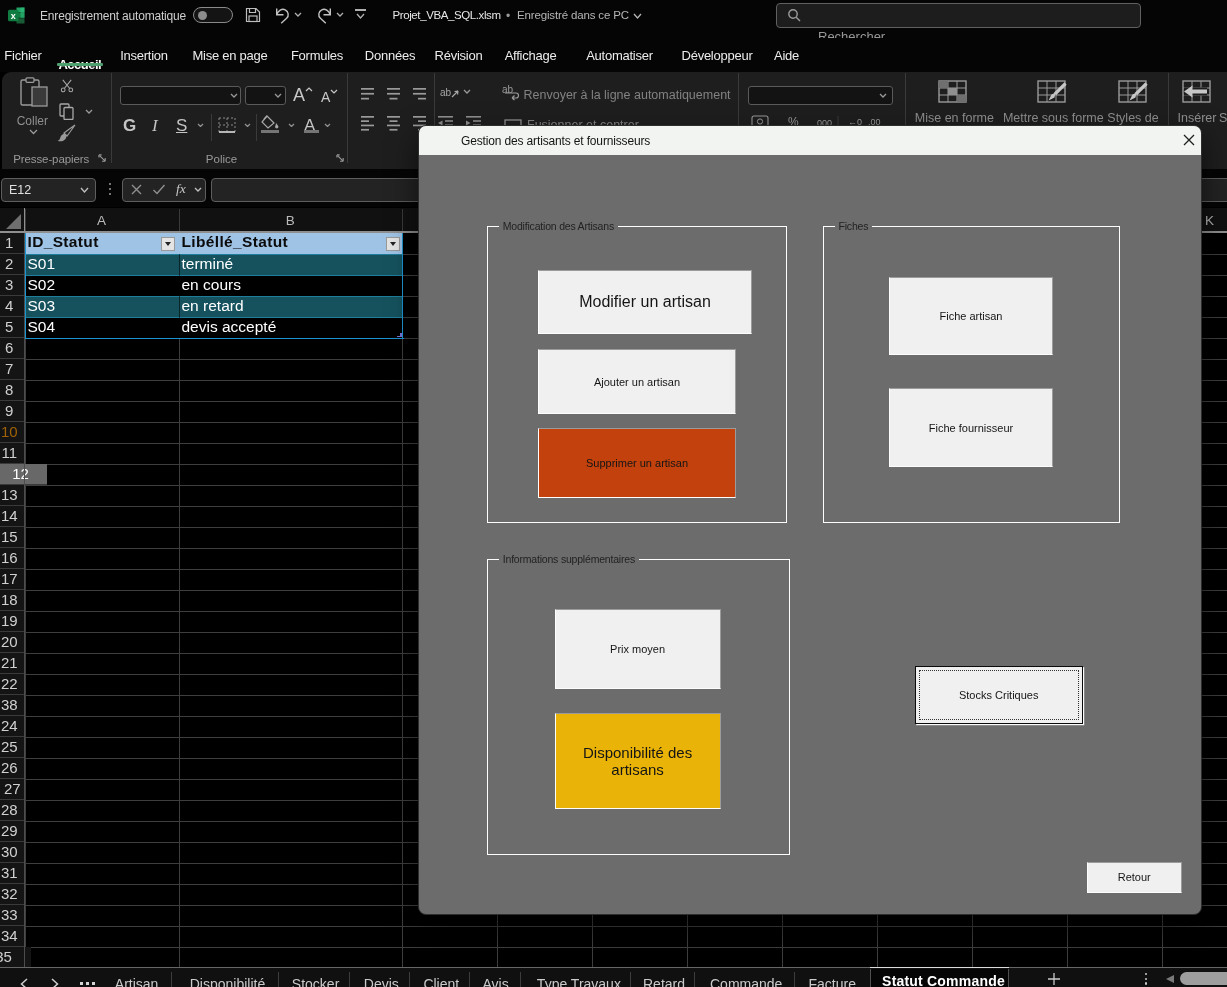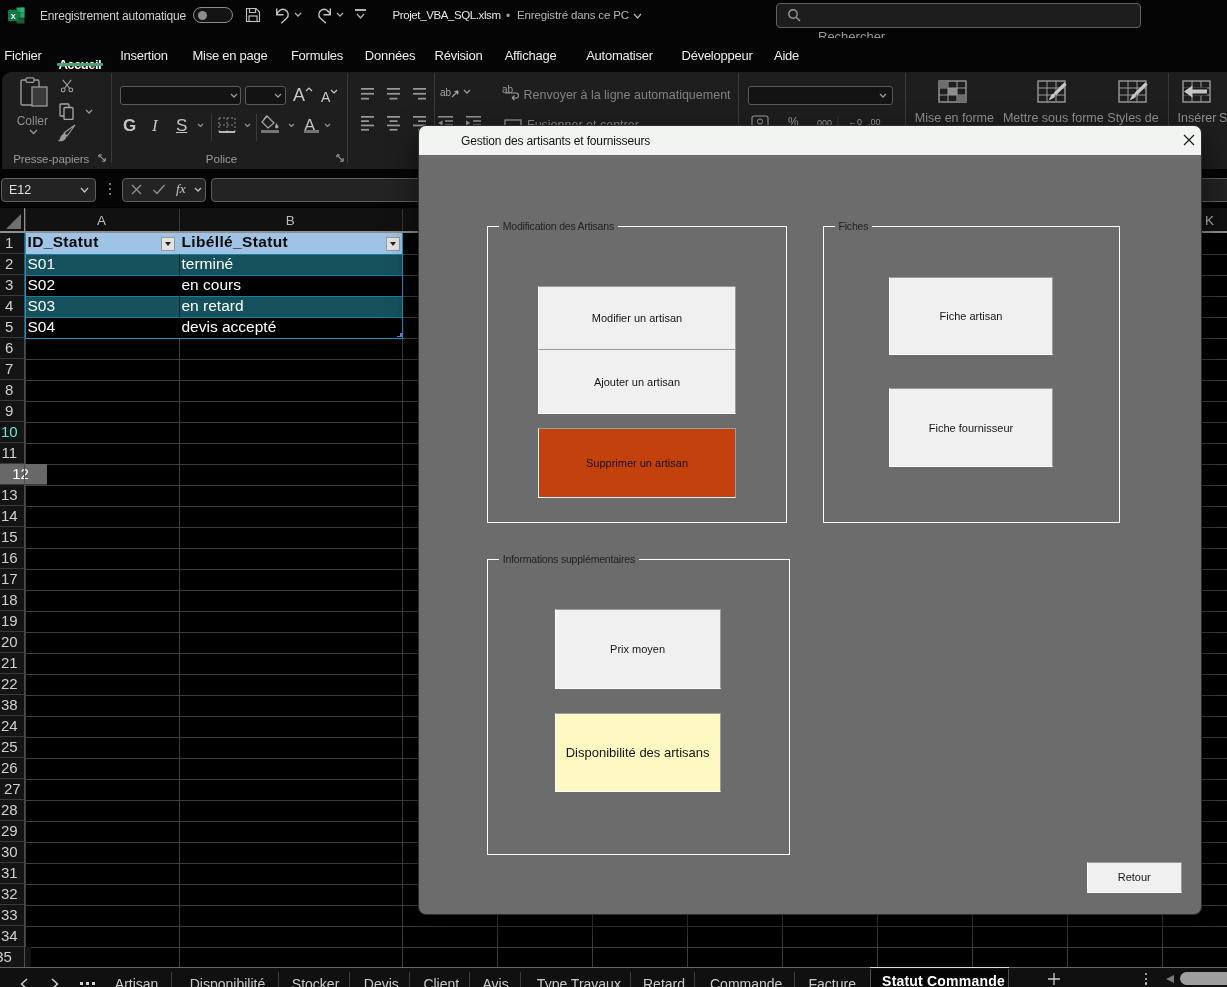--- a/index.html
+++ b/index.html
@@ -358,21 +358,21 @@
 <div class="abs" style="left:24.5px;top:967.6px;width:1202.5px;height:1px;background:#3e3e3e"></div>
 <div class="abs" style="left:0;top:232.6px;width:24.5px;height:21.0px;background:#141414;border-bottom:1px solid #3a3a3a;color:#d0d0d0;font-size:15px;display:flex;align-items:center;justify-content:center;padding-right:6px">1</div>
 <div class="abs" style="left:0;top:253.6px;width:24.5px;height:21.0px;background:#141414;border-bottom:1px solid #3a3a3a;color:#d0d0d0;font-size:15px;display:flex;align-items:center;justify-content:center;padding-right:6px">2</div>
 <div class="abs" style="left:0;top:274.6px;width:24.5px;height:21.0px;background:#141414;border-bottom:1px solid #3a3a3a;color:#d0d0d0;font-size:15px;display:flex;align-items:center;justify-content:center;padding-right:6px">3</div>
 <div class="abs" style="left:0;top:295.6px;width:24.5px;height:21.0px;background:#141414;border-bottom:1px solid #3a3a3a;color:#d0d0d0;font-size:15px;display:flex;align-items:center;justify-content:center;padding-right:6px">4</div>
 <div class="abs" style="left:0;top:316.6px;width:24.5px;height:21.0px;background:#141414;border-bottom:1px solid #3a3a3a;color:#d0d0d0;font-size:15px;display:flex;align-items:center;justify-content:center;padding-right:6px">5</div>
 <div class="abs" style="left:0;top:337.6px;width:24.5px;height:21.0px;background:#141414;border-bottom:1px solid #3a3a3a;color:#d0d0d0;font-size:15px;display:flex;align-items:center;justify-content:center;padding-right:6px">6</div>
 <div class="abs" style="left:0;top:358.6px;width:24.5px;height:21.0px;background:#141414;border-bottom:1px solid #3a3a3a;color:#d0d0d0;font-size:15px;display:flex;align-items:center;justify-content:center;padding-right:6px">7</div>
 <div class="abs" style="left:0;top:379.6px;width:24.5px;height:21.0px;background:#141414;border-bottom:1px solid #3a3a3a;color:#d0d0d0;font-size:15px;display:flex;align-items:center;justify-content:center;padding-right:6px">8</div>
 <div class="abs" style="left:0;top:400.6px;width:24.5px;height:21.0px;background:#141414;border-bottom:1px solid #3a3a3a;color:#d0d0d0;font-size:15px;display:flex;align-items:center;justify-content:center;padding-right:6px">9</div>
-<div class="abs" style="left:0;top:421.6px;width:24.5px;height:21.0px;background:#141414;border-bottom:1px solid #3a3a3a;color:#5eead4;font-size:15px;display:flex;align-items:center;justify-content:center;padding-right:6px">10</div>
+<div class="abs" style="left:0;top:421.6px;width:24.5px;height:21.0px;background:#141414;border-bottom:1px solid #3a3a3a;color:#a16207;font-size:15px;display:flex;align-items:center;justify-content:center;padding-right:6px">10</div>
 <div class="abs" style="left:0;top:442.6px;width:24.5px;height:21.0px;background:#141414;border-bottom:1px solid #3a3a3a;color:#d0d0d0;font-size:15px;display:flex;align-items:center;justify-content:center;padding-right:6px">11</div>
 <div class="abs" style="left:0;top:463.6px;width:47px;height:21.0px;background:#686868;border-bottom:1px solid #3a3a3a;color:#ffffff;font-size:15px;display:flex;align-items:center;justify-content:center;padding-right:6px">12</div>
 <div class="abs" style="left:0;top:484.6px;width:24.5px;height:21.0px;background:#141414;border-bottom:1px solid #3a3a3a;color:#d0d0d0;font-size:15px;display:flex;align-items:center;justify-content:center;padding-right:6px">13</div>
 <div class="abs" style="left:0;top:505.6px;width:24.5px;height:21.0px;background:#141414;border-bottom:1px solid #3a3a3a;color:#d0d0d0;font-size:15px;display:flex;align-items:center;justify-content:center;padding-right:6px">14</div>
 <div class="abs" style="left:0;top:526.6px;width:24.5px;height:21.0px;background:#141414;border-bottom:1px solid #3a3a3a;color:#d0d0d0;font-size:15px;display:flex;align-items:center;justify-content:center;padding-right:6px">15</div>
 <div class="abs" style="left:0;top:547.6px;width:24.5px;height:21.0px;background:#141414;border-bottom:1px solid #3a3a3a;color:#d0d0d0;font-size:15px;display:flex;align-items:center;justify-content:center;padding-right:6px">16</div>
 <div class="abs" style="left:0;top:568.6px;width:24.5px;height:21.0px;background:#141414;border-bottom:1px solid #3a3a3a;color:#d0d0d0;font-size:15px;display:flex;align-items:center;justify-content:center;padding-right:6px">17</div>
 <div class="abs" style="left:0;top:589.6px;width:24.5px;height:21.0px;background:#141414;border-bottom:1px solid #3a3a3a;color:#d0d0d0;font-size:15px;display:flex;align-items:center;justify-content:center;padding-right:6px">18</div>
 <div class="abs" style="left:0;top:610.6px;width:24.5px;height:21.0px;background:#141414;border-bottom:1px solid #3a3a3a;color:#d0d0d0;font-size:15px;display:flex;align-items:center;justify-content:center;padding-right:6px">19</div>
 <div class="abs" style="left:0;top:631.6px;width:24.5px;height:21.0px;background:#141414;border-bottom:1px solid #3a3a3a;color:#d0d0d0;font-size:15px;display:flex;align-items:center;justify-content:center;padding-right:6px">20</div>
@@ -430,27 +430,32 @@
 <div class="txt" style="left:10px;top:8px;font-size:12px;color:#141414;font-weight:400;letter-spacing:-0.15px;margin-left:32px;">Gestion des artisants et fournisseurs</div>
 <svg class="abs" style="left:763.5px;top:7.5px" width="12" height="12" viewBox="0 0 12 12">
 <path d="M1 1 L11 11 M11 1 L1 11" stroke="#1f1f1f" stroke-width="1.3"></path>
       </svg>
 <div class="abs" style="left:67.8px;top:100.1px;width:300.2px;height:297px;border:1px solid #fdfdfd"></div>
       <div class="abs" style="left:79.8px;top:94.1px;background:#6C6C6C;padding:0 4px;font-size:10.5px;color:#222;white-space:nowrap;letter-spacing:-0.2px">Modification des Artisans</div>
 <div class="abs" style="left:403.5px;top:100.1px;width:297px;height:297px;border:1px solid #fdfdfd"></div>
       <div class="abs" style="left:415.5px;top:94.1px;background:#6C6C6C;padding:0 4px;font-size:10.5px;color:#222;white-space:nowrap;letter-spacing:-0.2px">Fiches</div>
 <div class="abs" style="left:67.8px;top:433px;width:303.4px;height:296.4px;border:1px solid #fdfdfd"></div>
       <div class="abs" style="left:79.8px;top:427px;background:#6C6C6C;padding:0 4px;font-size:10.5px;color:#222;white-space:nowrap;letter-spacing:-0.2px">Informations supplémentaires</div>
-<div class="abs" style="left:119px;top:160px;width:198px;height:64px;background:#F0F0F0;border-top:1px solid #9b9b9b;border-left:1px solid #fdfdfd;border-right:1px solid #9b9b9b;border-bottom:1px solid #fdfdfd;color:#151515;font-size:11px;display:flex;align-items:center;justify-content:center;text-align:center">Modifier un artisan</div>
+<div class="abs" style="left:119px;top:144px;width:214px;height:64px;background:#F0F0F0;border-top:1px solid #9b9b9b;border-left:1px solid #fdfdfd;border-right:1px solid #9b9b9b;border-bottom:1px solid #fdfdfd;color:#151515;font-size:16px;display:flex;align-items:center;justify-content:center;text-align:center">Modifier un artisan</div>
 <div class="abs" style="left:119px;top:223.4px;width:198px;height:64.5px;background:#F0F0F0;border-top:1px solid #9b9b9b;border-left:1px solid #fdfdfd;border-right:1px solid #9b9b9b;border-bottom:1px solid #fdfdfd;color:#151515;font-size:11px;display:flex;align-items:center;justify-content:center;text-align:center">Ajouter un artisan</div>
 <div class="abs" style="left:119px;top:301.5px;width:198px;height:70px;background:#c2410c;border-top:1px solid #9b9b9b;border-left:1px solid #fdfdfd;border-right:1px solid #9b9b9b;border-bottom:1px solid #fdfdfd;color:#151515;font-size:11px;display:flex;align-items:center;justify-content:center;text-align:left">Supprimer un artisan</div>
 <div class="abs" style="left:470px;top:151px;width:164px;height:78px;background:#F0F0F0;border-top:1px solid #9b9b9b;border-left:1px solid #fdfdfd;border-right:1px solid #9b9b9b;border-bottom:1px solid #fdfdfd;color:#151515;font-size:11px;display:flex;align-items:center;justify-content:center;text-align:center">Fiche artisan</div>
 <div class="abs" style="left:470px;top:262px;width:164px;height:79px;background:#F0F0F0;border-top:1px solid #9b9b9b;border-left:1px solid #fdfdfd;border-right:1px solid #9b9b9b;border-bottom:1px solid #fdfdfd;color:#151515;font-size:11px;display:flex;align-items:center;justify-content:center;text-align:center">Fiche fournisseur</div>
 <div class="abs" style="left:135.6px;top:483.4px;width:166px;height:79.4px;background:#F0F0F0;border-top:1px solid #9b9b9b;border-left:1px solid #fdfdfd;border-right:1px solid #9b9b9b;border-bottom:1px solid #fdfdfd;color:#151515;font-size:11px;display:flex;align-items:center;justify-content:center;text-align:center">Prix moyen</div>
-<div class="abs" style="left:135.6px;top:587.4px;width:166px;height:79px;background:#fef9c3;border-top:1px solid #9b9b9b;border-left:1px solid #fdfdfd;border-right:1px solid #9b9b9b;border-bottom:1px solid #fdfdfd;color:#151515;font-size:13px;display:flex;align-items:center;justify-content:center;text-align:center">Disponibilité des artisans</div>
+<div class="abs" style="left:135.6px;top:587.4px;width:166px;height:96px;background:#eab308;border-top:1px solid #9b9b9b;border-left:1px solid #fdfdfd;border-right:1px solid #9b9b9b;border-bottom:1px solid #fdfdfd;color:#151515;font-size:15px;display:flex;align-items:center;justify-content:center;text-align:center">Disponibilité des artisans</div>
+<div class="abs" style="left:495.8px;top:540.2px;width:167.8px;height:57.5px;background:#F0F0F0;
+border:1.5px solid #0a0a0a;box-shadow:1.2px 1.2px 0 #fafafa;display:flex;align-items:center;justify-content:center">
+<div style="position:absolute;left:3px;top:3px;right:3px;bottom:3px;border:1px dotted #333"></div>
+<span style="font-size:11px;color:#151515">Stocks Critiques</span>
+      </div>
 <div class="abs" style="left:667.5px;top:735.8px;width:95.5px;height:31px;background:#F0F0F0;border-top:1px solid #9b9b9b;border-left:1px solid #fdfdfd;border-right:1px solid #9b9b9b;border-bottom:1px solid #fdfdfd;color:#151515;font-size:11px;display:flex;align-items:center;justify-content:center;text-align:center">Retour</div>
 </div>
 <div class="abs" style="left:0;top:967.9px;width:1227px;height:20px;background:#101010"></div>
 <div class="abs" style="left:0;top:966.6px;width:1227px;height:1.4px;background:#666"></div>
 <svg class="abs" style="left:19px;top:977.5px" width="10" height="12" viewBox="0 0 10 12">
 <path d="M8 1 L2.5 6 L8 11" stroke="#cdcdcd" stroke-width="1.5" fill="none"></path>
     </svg>
 <svg class="abs" style="left:50px;top:977.5px" width="10" height="12" viewBox="0 0 10 12">
 <path d="M2 1 L7.5 6 L2 11" stroke="#cdcdcd" stroke-width="1.5" fill="none"></path>
     </svg>

